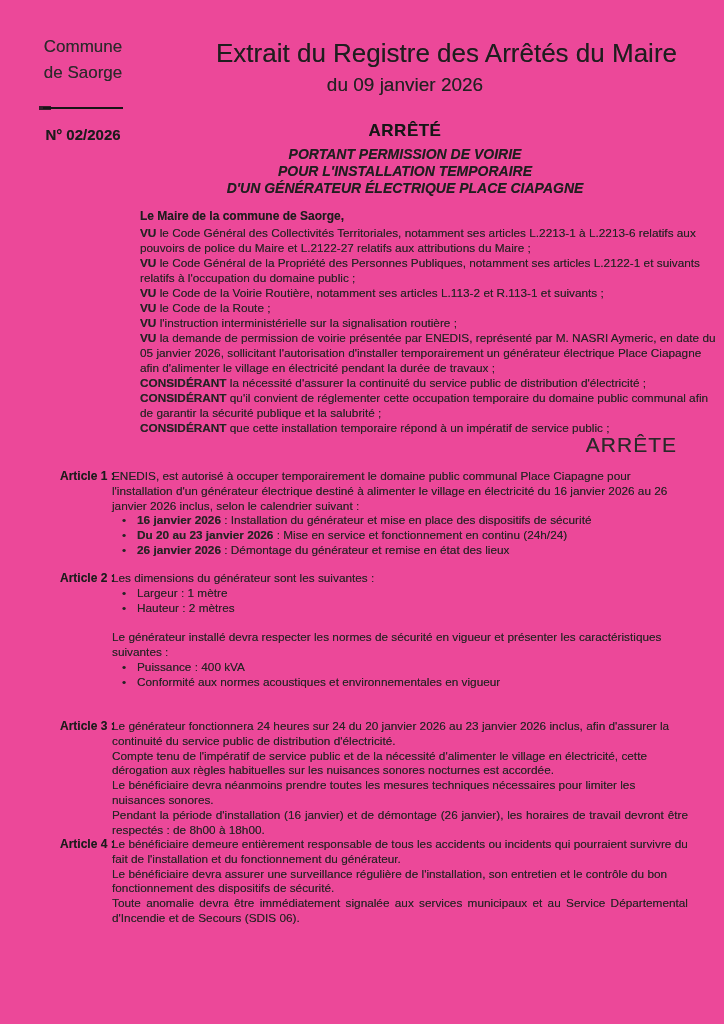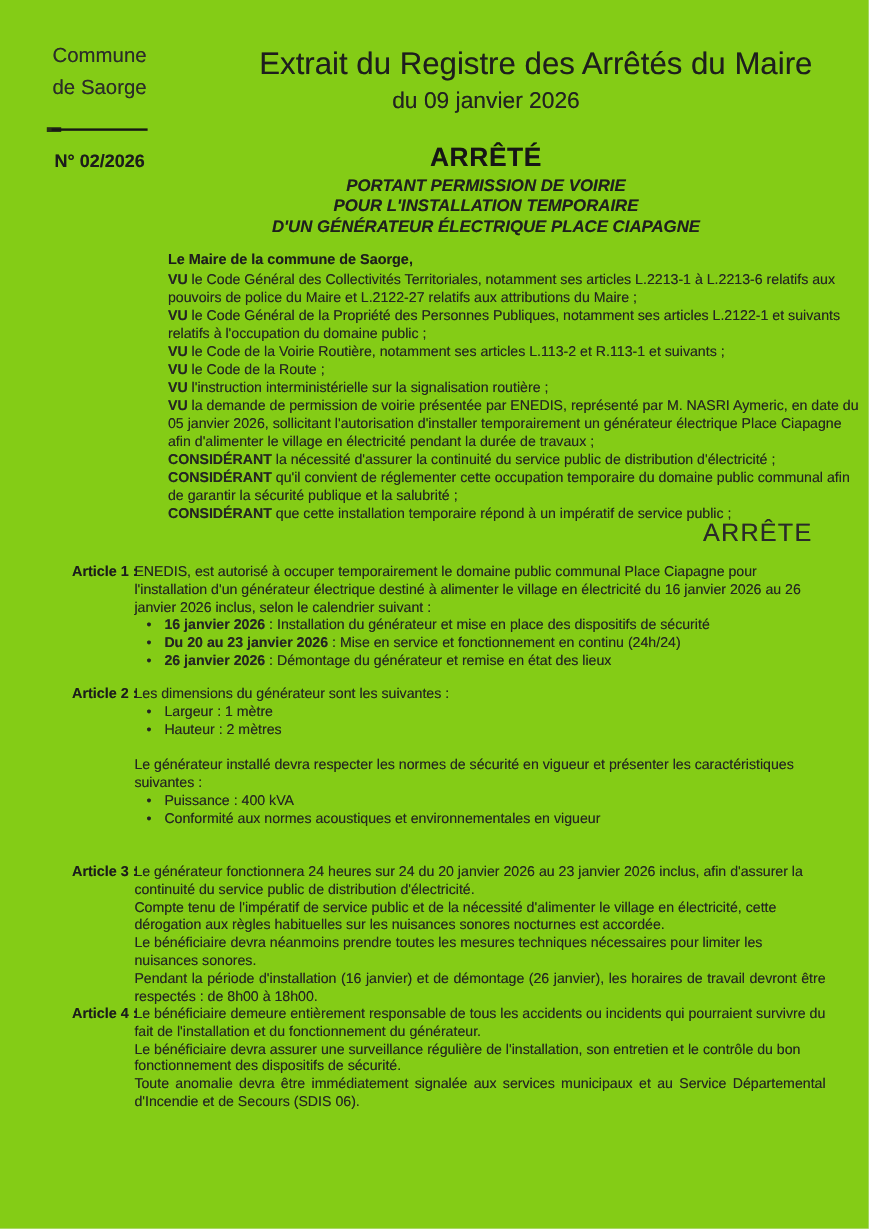--- a/index.html
+++ b/index.html
@@ -1,36 +1,36 @@
 <!DOCTYPE html>
 <html><head>
 <meta charset="utf-8">
 <style>
   html,body{margin:0;padding:0;background:#e8e8e8;}
   .page{
     position:relative;
     width:724px;height:1024px;
-    background:#84cc16;
+    background:#ec4899;
     font-family:"Liberation Sans", sans-serif;
     color:#242424;
     overflow:hidden;
     margin:0 auto;
     text-shadow:0 0 .4px rgba(20,20,20,.45);
   }
   
   .left-col{position:absolute;left:30px;top:34px;width:106px;text-align:center;}
   .commune{font-size:17px;line-height:26px;font-weight:400;color:#2b2b2b;}
   .rule{width:80px;height:2px;background:#161616;margin:21px auto 0;position:relative;}
   .rule::before{content:"";position:absolute;left:-4px;top:-1px;width:12px;height:4px;background:#161616;opacity:.85;}
   .numero{margin-top:17px;font-weight:700;font-size:15px;color:#1c1c1c;}
   
   .header-center{position:absolute;left:133px;top:38px;width:544px;text-align:center;}
   .doc-title{font-size:26px;line-height:31px;font-weight:400;color:#1e1e1e;text-align:right;}
   .doc-date{font-size:19px;line-height:25px;margin-top:3px;color:#222;}
-  .arrete-title{margin-top:21px;font-size:22px;line-height:25px;font-weight:700;letter-spacing:.5px;color:#161616;}
+  .arrete-title{margin-top:21px;font-size:17px;line-height:25px;font-weight:700;letter-spacing:.5px;color:#161616;}
   .subtitle{font-size:14px;line-height:17px;font-weight:700;font-style:italic;color:#1f1f1f;}
   .subtitle-block{margin-top:3px;}
   
   .maire-line{position:absolute;left:140px;top:209px;font-size:12px;font-weight:700;color:#1d1d1d;}
   .preamble{position:absolute;left:140px;top:226px;width:576px;font-size:11.8px;line-height:15px;}
   .preamble p{margin:0;}
   .lead{font-weight:700;}
   
   .arrete-heading{position:absolute;left:133px;top:433px;width:544px;text-align:right;
     font-size:21px;font-weight:400;letter-spacing:1px;color:#2a2a2a;}

